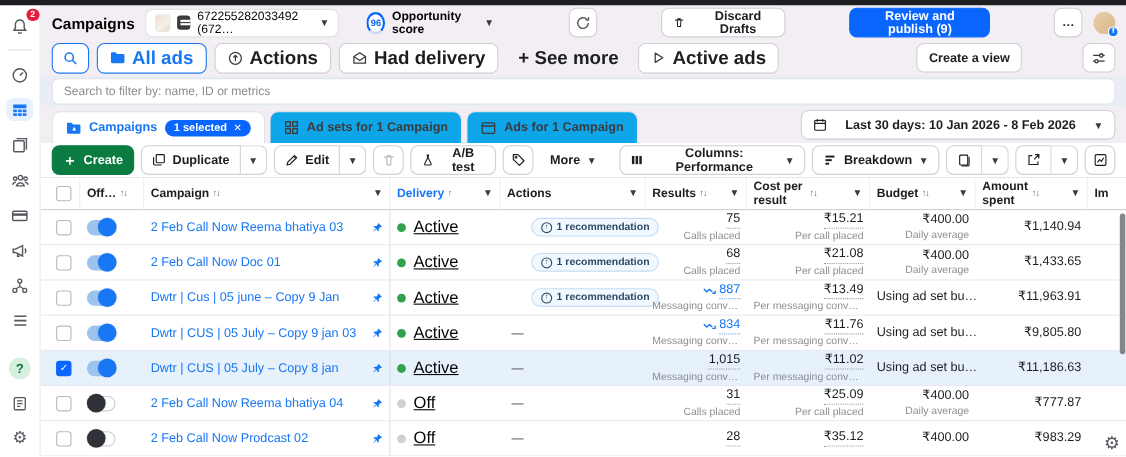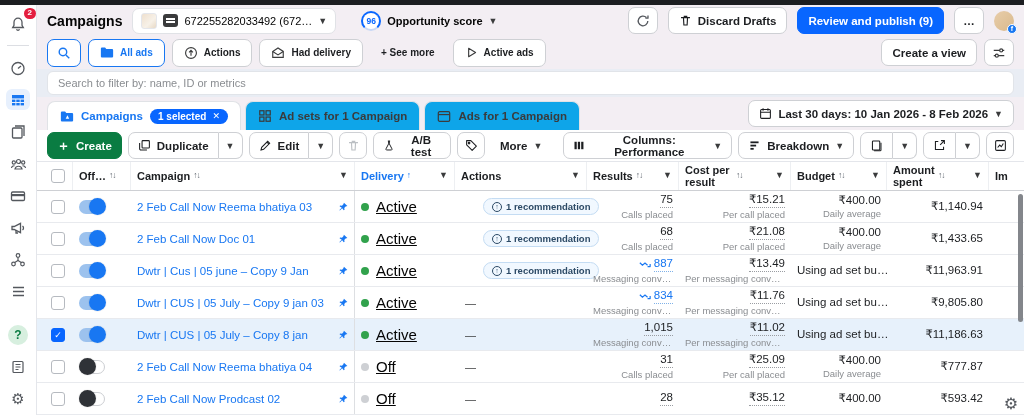--- a/index.html
+++ b/index.html
@@ -24,29 +24,29 @@
   .hdr { height:36px; background:#f3eef3; display:flex; align-items:center; padding:0 10px; gap:10px; }
   .hdr-title { font-size:14px; font-weight:bold; }
   .acct-pill { display:flex; align-items:center; gap:6px; background:#fff; border:1px solid #e0e2e6; border-radius:7px; padding:3px 8px; height:26px; cursor:pointer; }
   .acct-thumb { width:16px; height:16px; border-radius:3px; background:linear-gradient(135deg,#efe0ce,#f7f1e8 60%,#e8d9c5); border:1px solid #e4e6eb; }
   .acct-box { width:15px; height:13px; background:#3a3b3c; border-radius:3px; position:relative; }
   .acct-box:after { content:""; position:absolute; left:3px; top:4px; width:9px; height:2px; background:#fff; box-shadow:0 3px 0 #fff; }
   .caret { font-size:9px; color:#3a3b3c; }
   .score { display:flex; align-items:center; gap:6px; cursor:pointer;margin-left:15px; }
   .score-ring { width:20px; height:20px; border-radius:50%; border:2.5px solid #0866ff; border-bottom-color:#c8d8f5; display:flex; align-items:center; justify-content:center; font-size:8.5px; font-weight:bold; color:#0866ff; background:#fff; }
   .hdr-spacer { flex:1; }
-  .btn { display:inline-flex; align-items:center; gap:6px; background:#fff; border:1px solid #ced0d4; border-radius:7px; height:27px; padding:0 10px; font-size:11.5px; font-weight:600; color:#1c1e21; cursor:pointer; font-family:inherit; }
+  .btn { display:inline-flex; align-items:center; gap:16px; background:#fff; border:1px solid #ced0d4; border-radius:7px; height:27px; padding:0 10px; font-size:11.5px; font-weight:600; color:#1c1e21; cursor:pointer; font-family:inherit;margin-left:48px; }
   .btn.icon-only { width:30px; padding:0; justify-content:center; }
   .btn-primary { background:#0866ff; border-color:#0866ff; color:#fff; }
   .avatar { width:20px; height:20px; border-radius:50%; background:linear-gradient(135deg,#e8cdaa,#d9b98c); position:relative; flex-shrink:0; }
   .avatar .fb { position:absolute; right:-3px; bottom:-3px; width:10px; height:10px; border-radius:50%; background:#1877f2; color:#fff; font-size:7px; font-weight:bold; display:flex; align-items:center; justify-content:center; border:1px solid #fff; }
 
   
   .filterbar { height:37px; background:#f3eef3; display:flex; align-items:center; padding:0 10px; gap:7px; }
-  .chip { display:inline-flex; align-items:center; gap:6px; background:#fff; border:1px solid #ced0d4; border-radius:7px; height:28px; padding:0 11px; font-size:10px; font-weight:600; color:#1c1e21; cursor:pointer; }
+  .chip { display:inline-flex; align-items:center; gap:6px; background:#fff; border:1px solid #ced0d4; border-radius:7px; height:28px; padding:0 11px; font-size:17px; font-weight:600; color:#1c1e21; cursor:pointer; }
   .chip.blue { border-color:#1877f2; color:#1877f2; }
   .chip.noborder { border:none; background:transparent; }
   .fb-spacer { flex:1; }
 
   
   .searchrow { height:28px; background:#e9edf4; padding:2px 10px 2px 10px; display:flex; align-items:center; }
   .searchrow input { flex:1; height:24px; border:1px solid #e1e4e9; border-radius:6px; padding:0 10px; font-size:11px; font-family:inherit; color:#050505; background:#fff; outline:none; }
   .searchrow input::placeholder { color:#8a8d91; }
 
   
@@ -765,21 +765,21 @@
           <div class="td numcell">
               <span class="val">28</span>
             </div>
           <div class="td numcell">
               <span class="val">₹35.12</span>
             </div>
           <div class="td numcell">
               <span class="val plain">₹400.00</span>
             </div>
           <div class="td numcell">
-              <span class="val plain">₹593.42</span>
+              <span class="val plain">₹983.29</span>
             </div>
           <div class="td"></div>
         </div>
 
         <div class="scrollbar"></div>
       </div>
 
     </div>
   </div>
 

